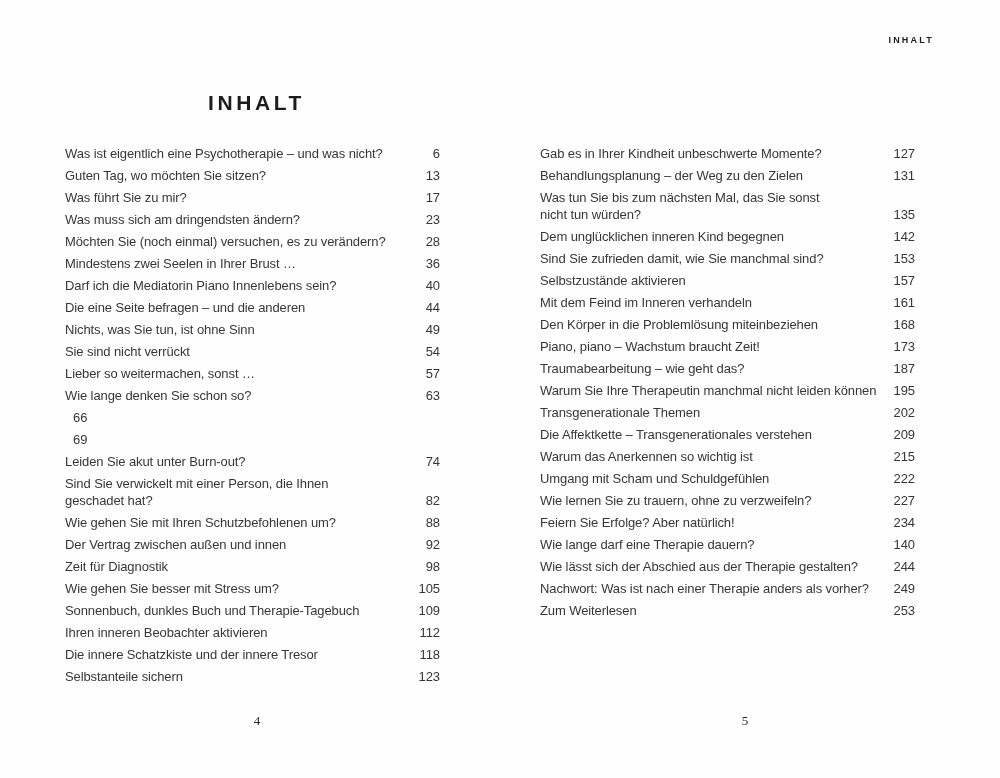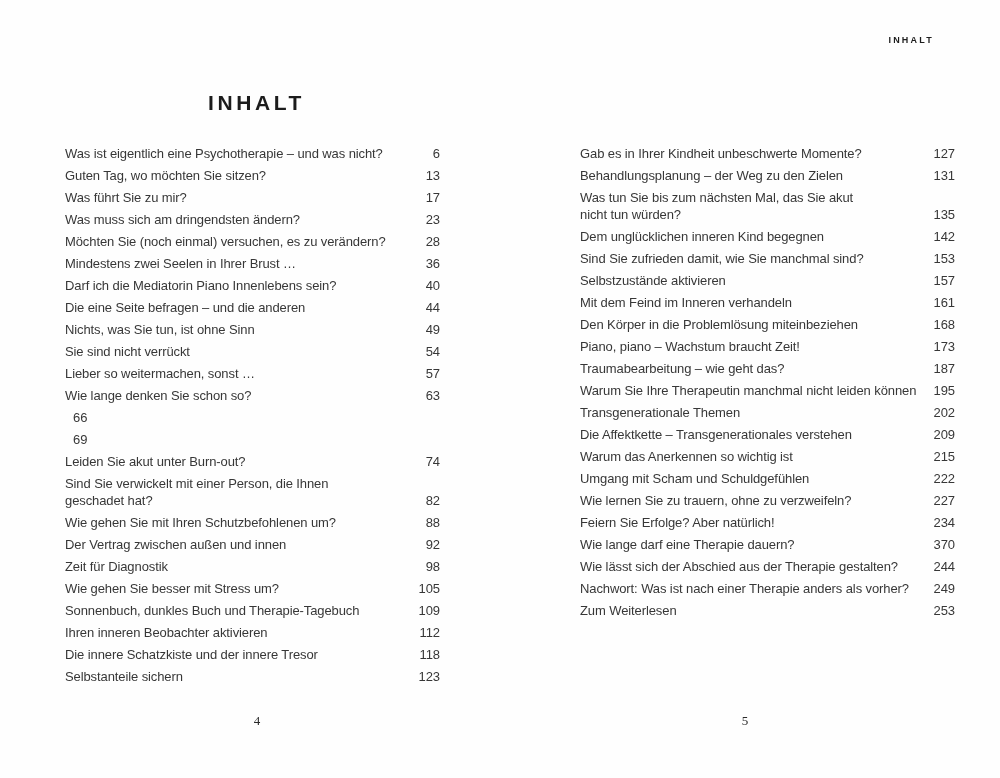--- a/index.html
+++ b/index.html
@@ -34,21 +34,21 @@
     letter-spacing: 3.6px;
     color: #1c1c1c;
   }
   .toc-col {
     position: absolute;
     top: 137px;
     width: 375px;
     margin-top: 8px;
   }
   .toc-col-left  { left: 65px; }
-  .toc-col-right { left: 580px; }
+  .toc-col-right { left: 540px; }
   .toc-row {
     display: flex;
     justify-content: space-between;
     align-items: flex-end;
     margin-bottom: 5px;
     font-size: 13px;
     line-height: 17px;
     letter-spacing: -0.1px;
   }
   .toc-row .t {
@@ -181,21 +181,21 @@
   <div class="toc-col toc-col-right">
       <div class="toc-row">
     <span class="t">Gab es in Ihrer Kindheit unbeschwerte Momente?</span>
     <span class="n">127</span>
   </div>
       <div class="toc-row">
     <span class="t">Behandlungsplanung – der Weg zu den Zielen</span>
     <span class="n">131</span>
   </div>
       <div class="toc-row">
-    <span class="t">Was tun Sie bis zum nächsten Mal, das Sie akut
+    <span class="t">Was tun Sie bis zum nächsten Mal, das Sie sonst
 nicht tun würden?</span>
     <span class="n">135</span>
   </div>
       <div class="toc-row">
     <span class="t">Dem unglücklichen inneren Kind begegnen</span>
     <span class="n">142</span>
   </div>
       <div class="toc-row">
     <span class="t">Sind Sie zufrieden damit, wie Sie manchmal sind?</span>
     <span class="n">153</span>
@@ -243,21 +243,21 @@
       <div class="toc-row">
     <span class="t">Wie lernen Sie zu trauern, ohne zu verzweifeln?</span>
     <span class="n">227</span>
   </div>
       <div class="toc-row">
     <span class="t">Feiern Sie Erfolge? Aber natürlich!</span>
     <span class="n">234</span>
   </div>
       <div class="toc-row">
     <span class="t">Wie lange darf eine Therapie dauern?</span>
-    <span class="n">370</span>
+    <span class="n">140</span>
   </div>
       <div class="toc-row">
     <span class="t">Wie lässt sich der Abschied aus der Therapie gestalten?</span>
     <span class="n">244</span>
   </div>
       <div class="toc-row">
     <span class="t">Nachwort: Was ist nach einer Therapie anders als vorher?</span>
     <span class="n">249</span>
   </div>
       <div class="toc-row">

